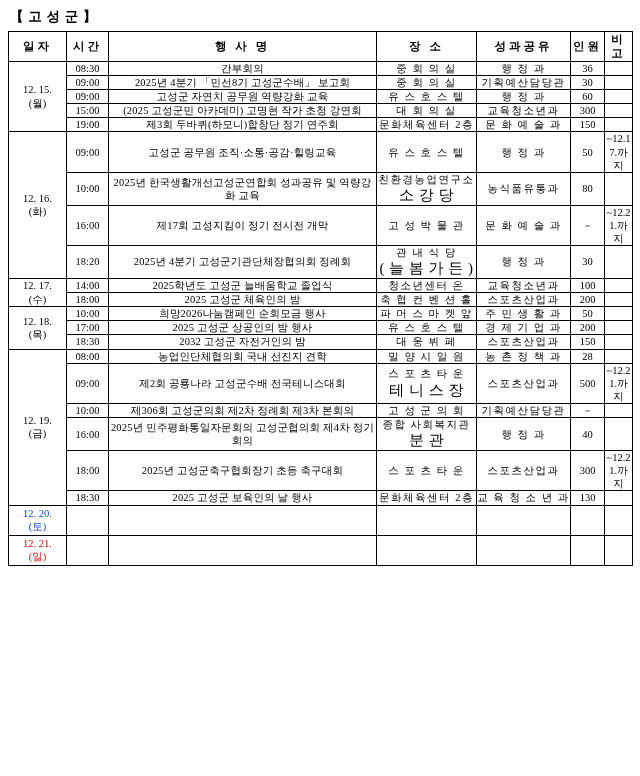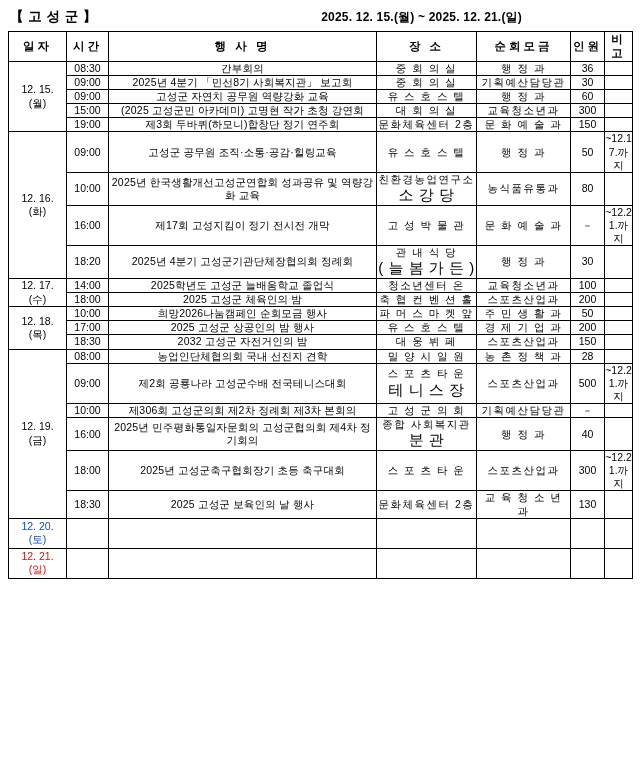--- a/index.html
+++ b/index.html
@@ -34,20 +34,21 @@
   }
   .date-range {
     font-size: 12px;
     font-weight: bold;
     letter-spacing: 0.2px;
   }
   table.sched {
     border-collapse: collapse;
     width: 624px;
     table-layout: fixed;
+    font-family: Liberation Serif, serif;
   }
   table.sched th, table.sched td {
     border: 1px solid #000000;
     font-size: 10.5px;
     padding: 0;
     vertical-align: middle;
     text-align: center;
     line-height: 1.25;
   }
   table.sched thead th {
@@ -103,40 +104,39 @@
   }
   .empty-row td { height: 30px; }
 </style>
 </head>
 <body>
 
 <div class="page">
 
   <div class="header-row">
     <div class="org-title">【 고 성 군 】</div>
-    <div class="date-range">2025. 12. 15.(월) ~ 2025. 12. 21.(일)</div>
   </div>
 
   <table class="sched">
     <colgroup>
       <col style="width:58px">
       <col style="width:42px">
       <col style="width:268px">
       <col style="width:100px">
       <col style="width:94px">
       <col style="width:34px">
       <col style="width:28px">
     </colgroup>
     <thead>
       <tr>
         <th>일자</th>
         <th>시간</th>
         <th>행  사  명</th>
         <th>장  소</th>
-        <th class="th-small">순회모금</th>
+        <th class="th-small">성과공유</th>
         <th class="th-small">인원</th>
         <th class="th-small">비고</th>
       </tr>
     </thead>
     <tbody id="sched-body">
         <tr>
           <td class="c-date " rowspan="5">
             <div>12. 15.</div>
             <div>(월)</div>
           </td>
@@ -144,21 +144,21 @@
           <td class="c-title">간부회의</td>
           <td class="c-place">
             <span class="place-2line">중 회 의 실</span>
           </td>
           <td class="c-dept">행  정  과</td>
           <td class="c-count">36</td>
           <td class="c-note"></td>
         </tr>
         <tr>
           <td class="c-time">09:00</td>
-          <td class="c-title">2025년 4분기 「민선8기 사회복지관」 보고회</td>
+          <td class="c-title">2025년 4분기 「민선8기 고성군수배」 보고회</td>
           <td class="c-place">
             <span class="place-2line">중 회 의 실</span>
           </td>
           <td class="c-dept">기획예산담당관</td>
           <td class="c-count">30</td>
           <td class="c-note"></td>
         </tr>
         <tr>
           <td class="c-time">09:00</td>
           <td class="c-title">고성군 자연치 공무원 역량강화 교육</td>

